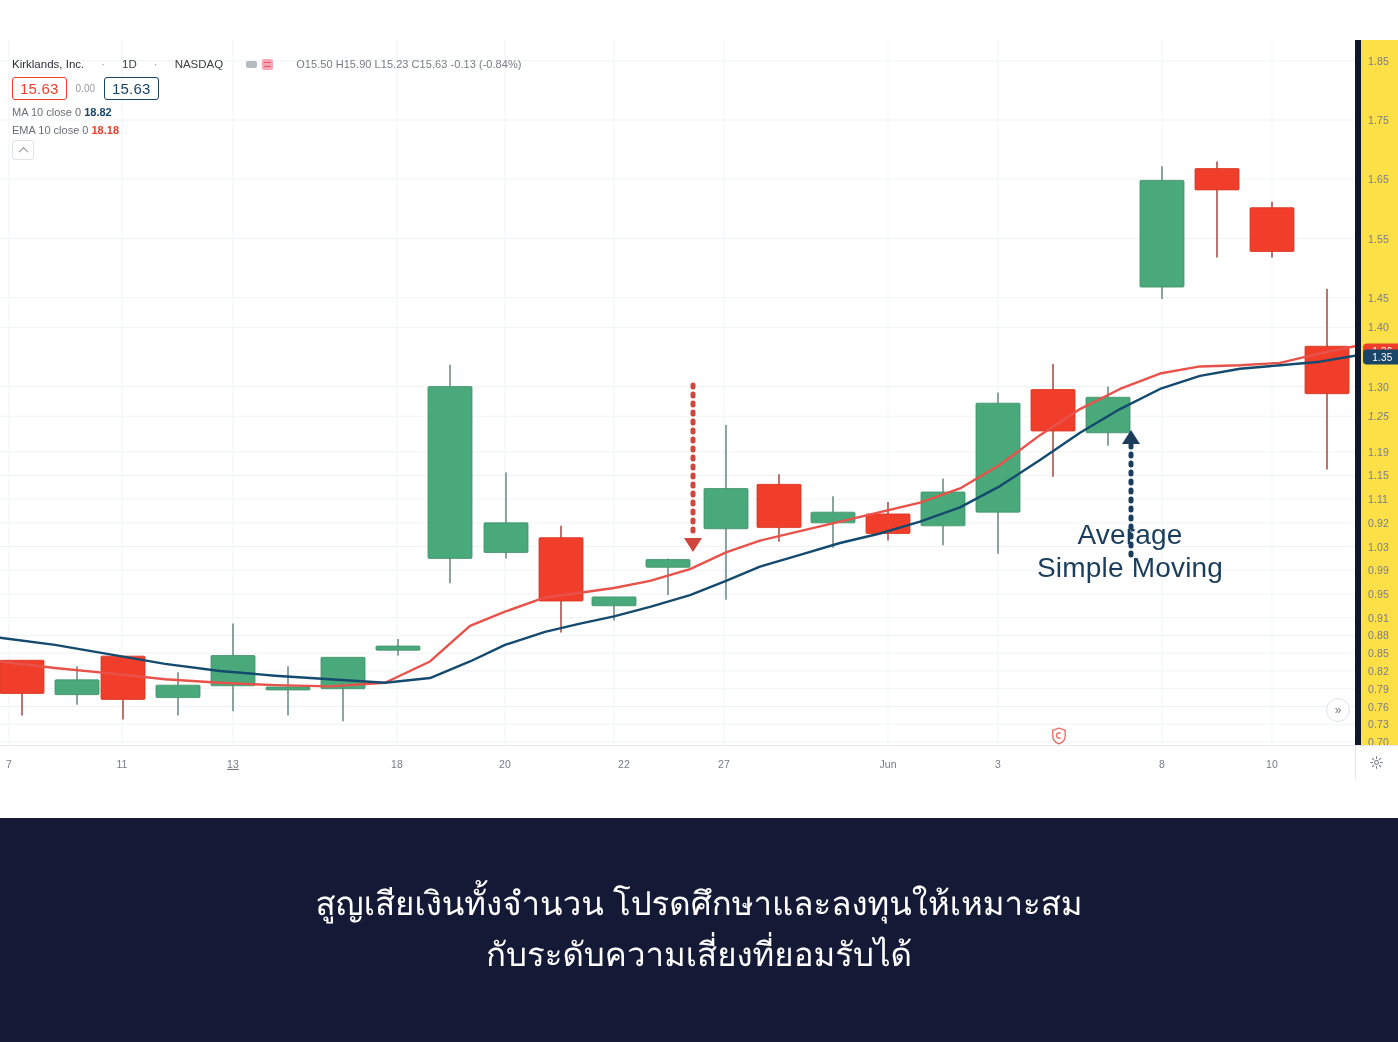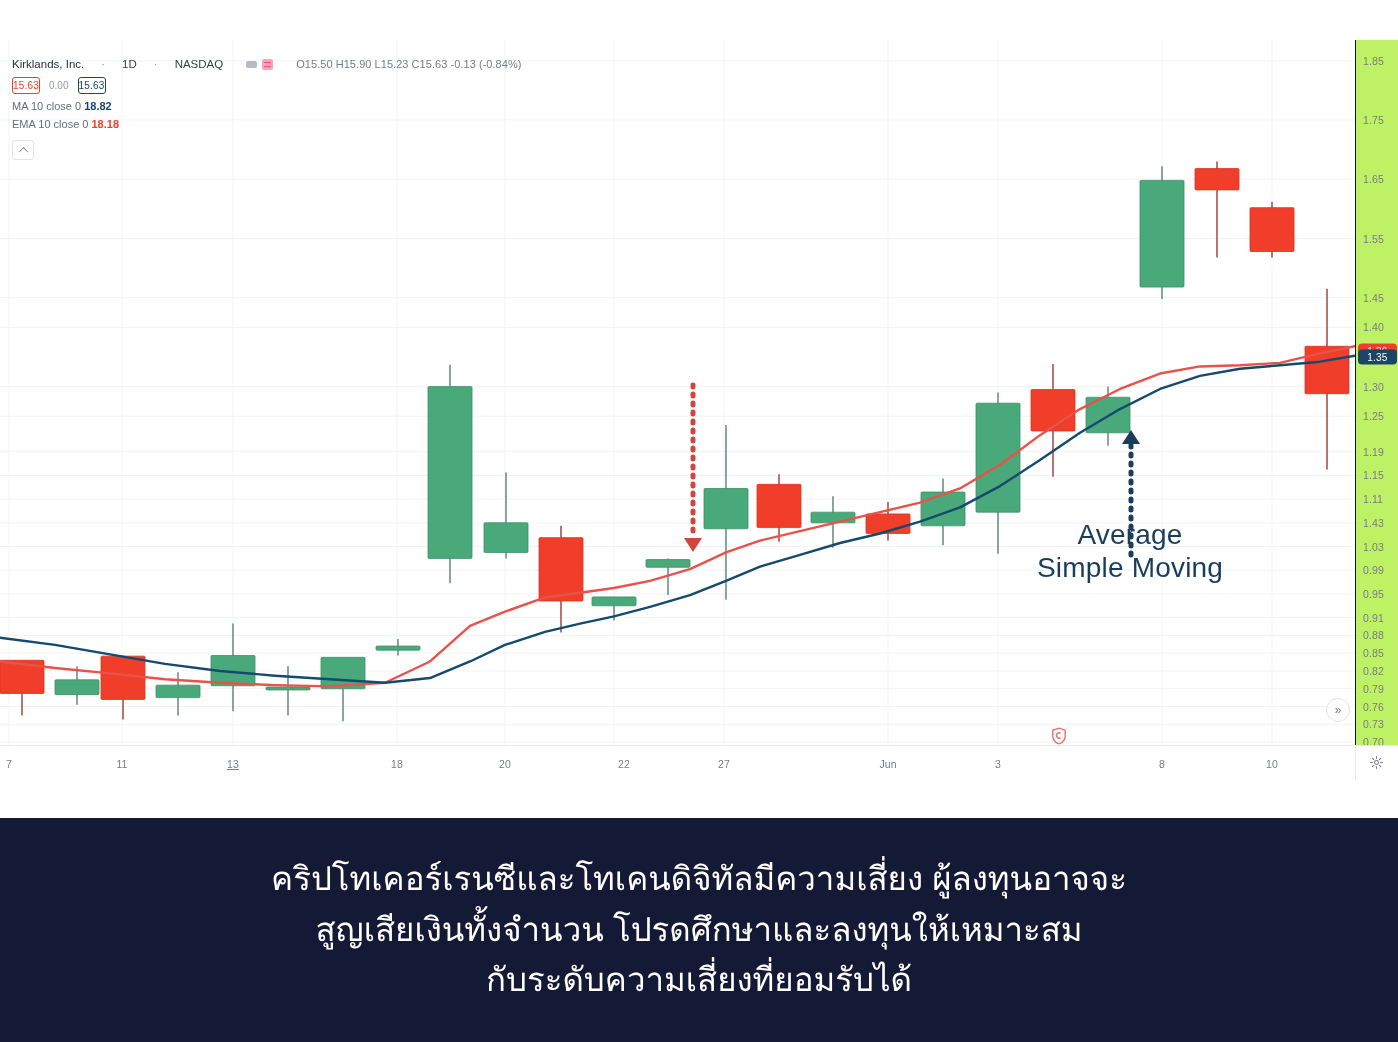--- a/index.html
+++ b/index.html
@@ -17,22 +17,22 @@
     width: 1398px; height: 818px;
     background: #ffffff;
   }
   .chart-canvas-wrap {
     position: absolute; left: 0; top: 40px;
     width: 1355px; height: 705px;
   }
   .price-axis {
     position: absolute; right: 0; top: 40px;
     width: 43px; height: 705px;
-    border-left: 1px solid #0f172a;
-    background: #bef264;
+    border-left: 6px solid #0f172a;
+    background: #fde047;
   }
   .time-axis {
     position: absolute; left: 0; top: 745px;
     width: 1355px; height: 35px;
     border-top: 1px solid #e6e9ec;
     background: #fff;
   }
   .axis-corner {
     position: absolute; right: 0; top: 745px;
     width: 43px; height: 35px;
@@ -88,22 +88,22 @@
   }
   .icn-lines::before { top: 3px; }
   .icn-lines::after  { top: 6.5px; }
   .ohlc { color: #787b86; font-size: 11px; letter-spacing: .05px; }
 
   .legend-row2 {
     display: flex; align-items: center; gap: 9px;
     margin-top: 7px; font-size: 11px;
   }
   .chip {
-    border-radius: 3px; padding: 2px 0;
-    font-size: 10px; letter-spacing: .2px; text-align: right;
+    border-radius: 3px; padding: 2px 7px;
+    font-size: 15px; letter-spacing: .2px; text-align: right;
   }
   .chip-red { border: 1px solid #ef3f2c; color: #ef3f2c; }
   .chip-navy { border: 1.4px solid #1b4566; color: #1b4566; }
   .chip-mid { color: #9598a1; font-size: 10px; }
 
   .legend-row3, .legend-row4 {
     margin-top: 6px; font-size: 11px; color: #6a6d78; white-space: nowrap;
   }
   .val-navy { color: #16476b; font-weight: bold; }
   .val-red  { color: #ef3f2c; font-weight: bold; }
@@ -271,25 +271,25 @@
 
     <div class="price-axis">
       <div id="price-axis-inner">
           <div class="axis-label price-label" style="top: 20.7px;">1.85</div>
           <div class="axis-label price-label" style="top: 80px;">1.75</div>
           <div class="axis-label price-label" style="top: 139.2px;">1.65</div>
           <div class="axis-label price-label" style="top: 198.5px;">1.55</div>
           <div class="axis-label price-label" style="top: 257.7px;">1.45</div>
           <div class="axis-label price-label" style="top: 287.3px;">1.40</div>
           <div class="axis-label price-label" style="top: 346.6px;">1.30</div>
-          <div class="axis-label price-label" style="top: 376.2px;">1.25</div>
+          <div class="axis-label price-label" style="top: 376.2px; font-style: italic;">1.25</div>
           <div class="axis-label price-label" style="top: 411.7px;">1.19</div>
           <div class="axis-label price-label" style="top: 435.4px;">1.15</div>
           <div class="axis-label price-label" style="top: 459.1px;">1.11</div>
-          <div class="axis-label price-label" style="top: 482.8px;">1.43</div>
+          <div class="axis-label price-label" style="top: 482.8px;">0.92</div>
           <div class="axis-label price-label" style="top: 506.5px;">1.03</div>
           <div class="axis-label price-label" style="top: 530.2px;">0.99</div>
           <div class="axis-label price-label" style="top: 553.9px;">0.95</div>
           <div class="axis-label price-label" style="top: 577.6px;">0.91</div>
           <div class="axis-label price-label" style="top: 595.4px;">0.88</div>
           <div class="axis-label price-label" style="top: 613.2px;">0.85</div>
           <div class="axis-label price-label" style="top: 630.9px;">0.82</div>
           <div class="axis-label price-label" style="top: 648.7px;">0.79</div>
           <div class="axis-label price-label" style="top: 666.5px;">0.76</div>
           <div class="axis-label price-label" style="top: 684.3px;">0.73</div>
@@ -380,17 +380,16 @@
     </div>
 
 
     <div class="anno anno-sma">
       <div>Average</div>
       <div>Simple Moving</div>
     </div>
   </div>
 
   <div class="caption">
-    <div class="caption-line">คริปโทเคอร์เรนซีและโทเคนดิจิทัลมีความเสี่ยง ผู้ลงทุนอาจจะ</div>
     <div class="caption-line">สูญเสียเงินทั้งจำนวน โปรดศึกษาและลงทุนให้เหมาะสม</div>
     <div class="caption-line">กับระดับความเสี่ยงที่ยอมรับได้</div>
   </div>
 </div>
 
 </body></html>

